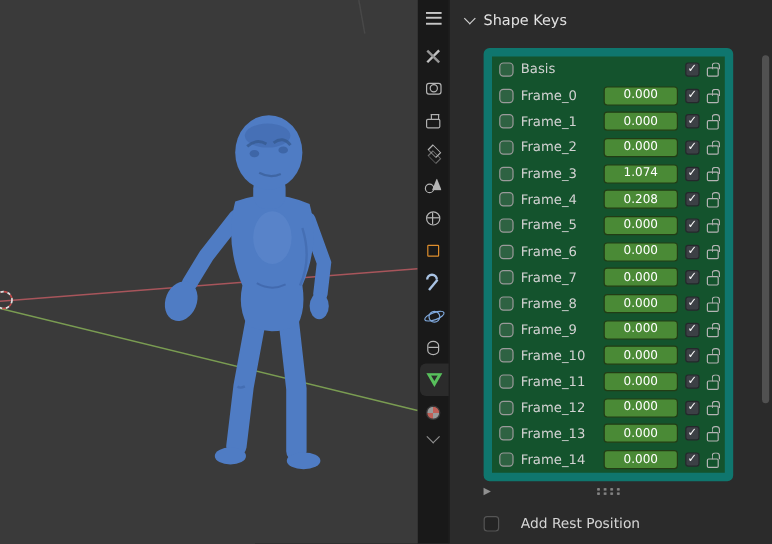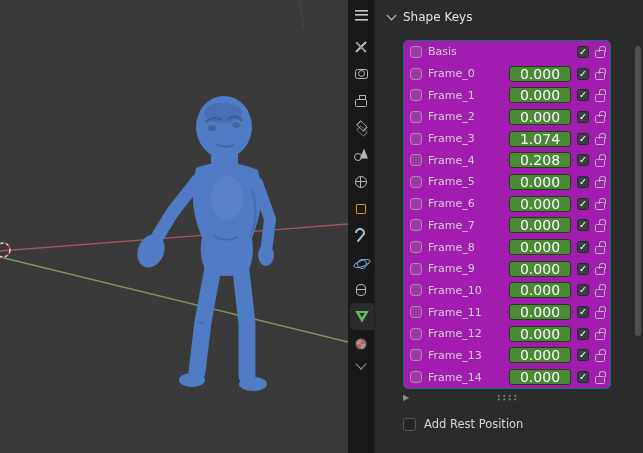--- a/index.html
+++ b/index.html
@@ -52,36 +52,36 @@
   .ti-material { width: 12px; height: 12px; border-radius: 50%; border:1px solid #3a3a3a;
     background: conic-gradient(#c06058 0 25%, #9a9a9a 0 50%, #c06058 0 75%, #9a9a9a 0); }
   .ti-chevron { width: 8px; height: 8px; border-left: 1.5px solid #8f8f8f; border-bottom: 1.5px solid #8f8f8f; transform: rotate(-45deg); margin-top: -3px; }
 
   
   .panel { flex: 1; min-width: 0; background: #2b2b2b; position: relative; color: #d6d6d6; border-left: 1px solid #1e1e1e; }
   .panel-header { display: flex; align-items: center; gap: 8px; height: 34px; padding-left: 13px; }
   .chev { width: 7px; height: 7px; border-left: 1.6px solid #cfcfcf; border-bottom: 1.6px solid #cfcfcf; transform: rotate(-45deg); margin-top: -4px; flex: none; }
   .panel-title { font-size: 12px; color: #e2e2e2; }
 
-  .keylist { margin: 6px 32px 0 28px; background: #a21caf; border: 1px solid #0f766e; border-radius: 5px; overflow: hidden; }
+  .keylist { margin: 6px 32px 0 28px; background: #14532d; border: 7px solid #0f766e; border-radius: 5px; overflow: hidden; }
   .skrow { height: 21.7px; display: flex; align-items: center; padding: 0 5px 0 6px; gap: 6px; font-size: 11px; color: #d2d2d2; }
   .skicon { width: 12px; height: 12px; border: 1.4px solid #9a9a9a; border-radius: 3.5px; background: rgba(165,165,165,.18); flex: none; }
   .skname { flex: 1; white-space: nowrap; overflow: hidden; }
-  .skval { width: 62px; height: 16px; flex: none; background: #4a8a36; border: 1px solid #223c15; border-radius: 3px; color: #ffffff; font-size: 14px; display: flex; align-items: center; justify-content: center; }
+  .skval { width: 62px; height: 16px; flex: none; background: #4a8a36; border: 1px solid #223c15; border-radius: 3px; color: #ffffff; font-size: 10px; display: flex; align-items: center; justify-content: center; }
   .skcheck { width: 12px; height: 12px; flex: none; border-radius: 2.5px; background: #3c4045; border: 1px solid #25282c; color: #fafafa; font-size: 9.5px; line-height: 10px; text-align: center; }
   .sklock { position: relative; width: 10px; height: 13px; flex: none; }
   .sklock::before { content:""; position:absolute; left:0; bottom:0; width:8px; height:6px; border:1.2px solid #b4b4b4; border-radius:1.5px; }
   .sklock::after  { content:""; position:absolute; left:4px; top:0.5px; width:4.5px; height:5px; border:1.2px solid #b4b4b4; border-bottom:none; border-radius:3px 3px 0 0; }
 
   .list-footer { position: relative; margin: 2px 32px 0 28px; height: 13px; display: flex; align-items: center; }
   .filter-tri { color: #909090; font-size: 8px; line-height: 1; }
   .grip { position: absolute; left: 50%; top: 3px; transform: translateX(-50%); width: 22px; height: 7px;
     background-image: radial-gradient(circle, #828282 1px, transparent 1.3px); background-size: 5.5px 3.6px; }
 
-  .rest-row { display: flex; align-items: center; gap: 8px; margin: 13px 0 0 28px; }
+  .rest-row { display: flex; align-items: center; gap: 18px; margin: 13px 0 0 28px; }
   .rest-check { width: 13px; height: 13px; flex: none; border-radius: 3px; background: #242424; border: 1px solid #555555; }
   .rest-label { font-size: 11.5px; color: #d6d6d6; }
 
   .scrollbar { position: absolute; top: 46px; right: 2px; width: 6px; height: 290px; background: #515151; border-radius: 3px; }
 </style>
 </head>
 <body>
 
 <div class="app">
 

